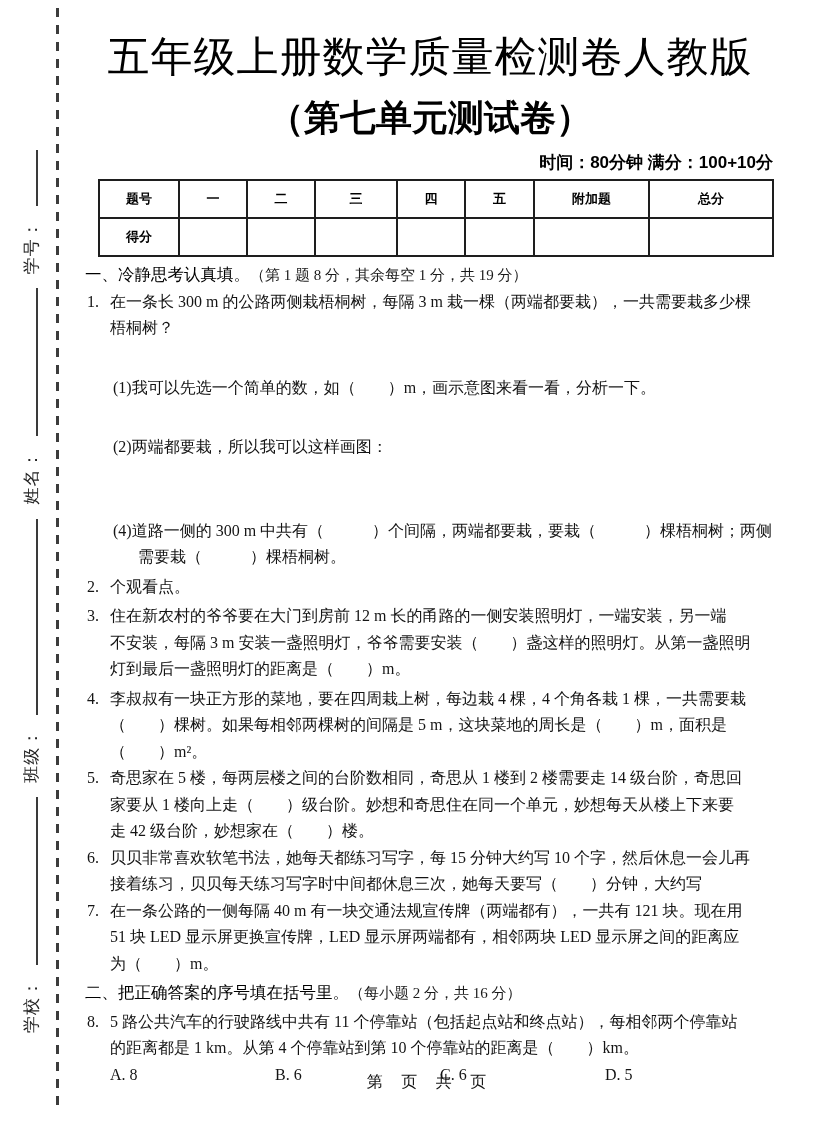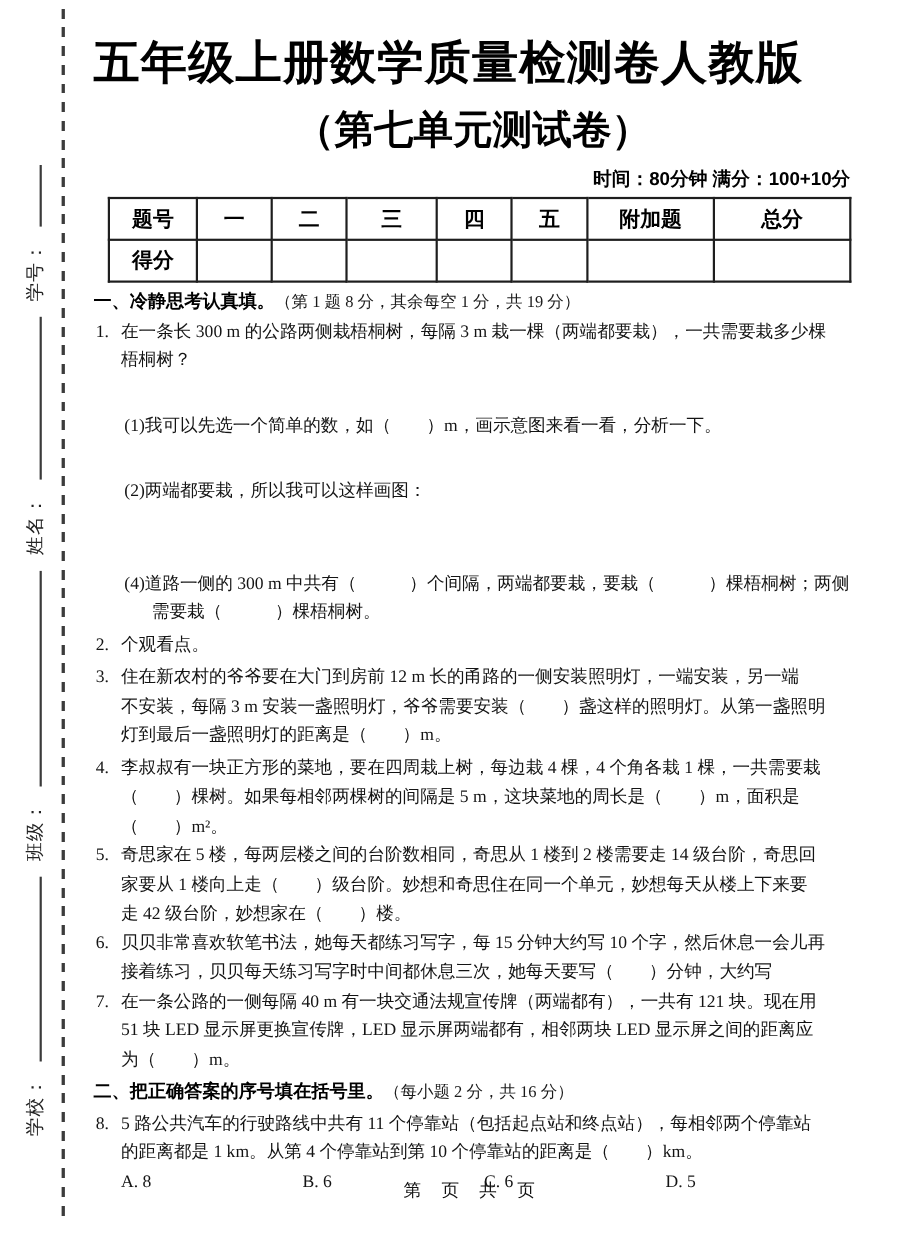--- a/index.html
+++ b/index.html
@@ -20,41 +20,41 @@
     font-size:17px; color:#222; white-space:nowrap;
   }
   .side-strip .fld-label { line-height:24px; letter-spacing:1px; }
   .side-strip .fld-line { height:16px; border-bottom:2px solid #3a3a3a; }
   .w60  { width:56px; }  .w150 { width:148px; }
   .w200 { width:196px; } .w170 { width:168px; }
 
   
   .content { position:absolute; left:85px; top:0; width:690px; }
   .title {
-    margin:33px 0 0; font-family:"Liberation Sans",sans-serif;
-    font-weight:700; font-size:42px; line-height:48px; letter-spacing:1px; color:#000;
+    margin:33px 0 0; text-align:center; font-family:"Liberation Sans",sans-serif;
+    font-weight:400; font-size:42px; line-height:48px; letter-spacing:1px; color:#000;
   }
   .subtitle {
     margin:16px 0 0; text-align:center; font-family:"Liberation Sans",sans-serif;
     font-weight:900; font-size:36px; line-height:42px; color:#000;
   }
   .meta {
     margin:13px 2px 0 0; text-align:right; font-family:"Liberation Sans",sans-serif;
     font-weight:700; font-size:17px; line-height:22px; color:#000;
   }
   table.score {
     border-collapse:collapse; table-layout:fixed; width:674px; margin:5px 0 0 13px;
   }
   table.score td {
     border:2px solid #1e1e1e; height:36px; text-align:center; vertical-align:middle;
-    font-family:Liberation Sans, sans-serif; font-weight:700; font-size:19px; color:#000; padding:0;
+    font-family:Liberation Sans, sans-serif; font-weight:700; font-size:13px; color:#000; padding:0;
   }
   .sec-heading { margin-top:4px; font-size:16px; line-height:26.5px; }
   .sec-heading .hd {
-    font-family:"Liberation Sans",sans-serif; font-weight:700; font-size:16.5px; color:#000;
+    font-family:"Liberation Sans",sans-serif; font-weight:400; font-size:16.5px; color:#000;
   }
   .sec-heading .note { font-size:15px; color:#1a1a1a; }
   .q { position:relative; padding-left:25px; font-size:16px; line-height:26.5px; }
   .m2 { margin-top:2px; } .m3 { margin-top:3px; }
   .qnum { position:absolute; left:2px; top:0; }
   .ln { min-height:26.5px; }
   .sub { padding-left:3px;margin-top:33px; }
   .sub-cont { padding-left:28px; }
   .draw-space { height:24px; }
   .options { display:flex; padding-left:0; }

